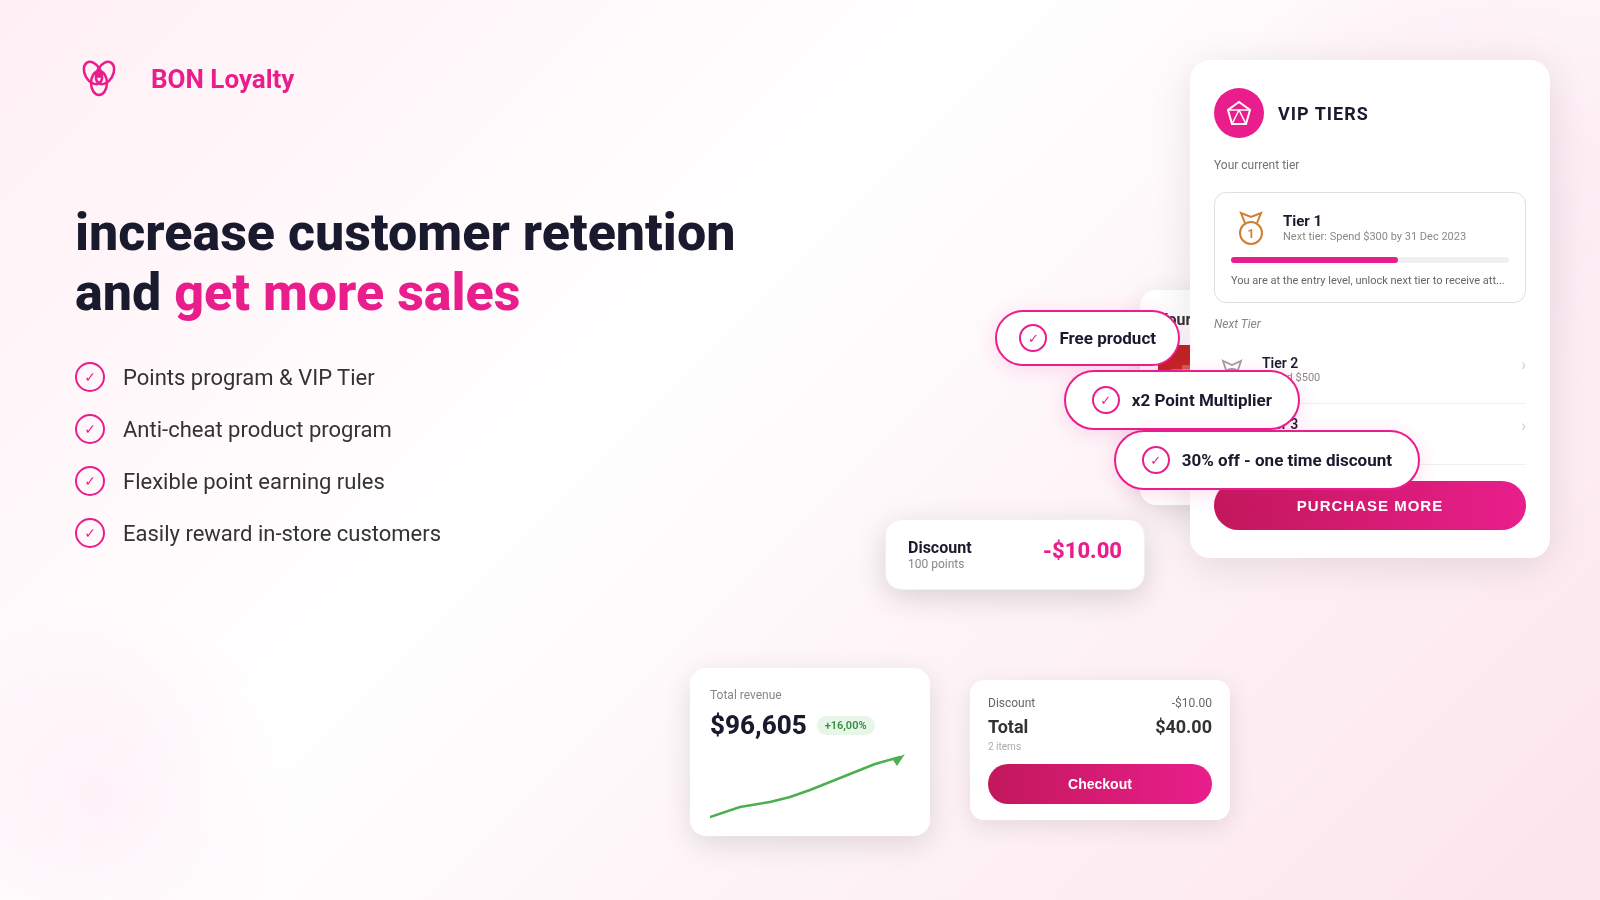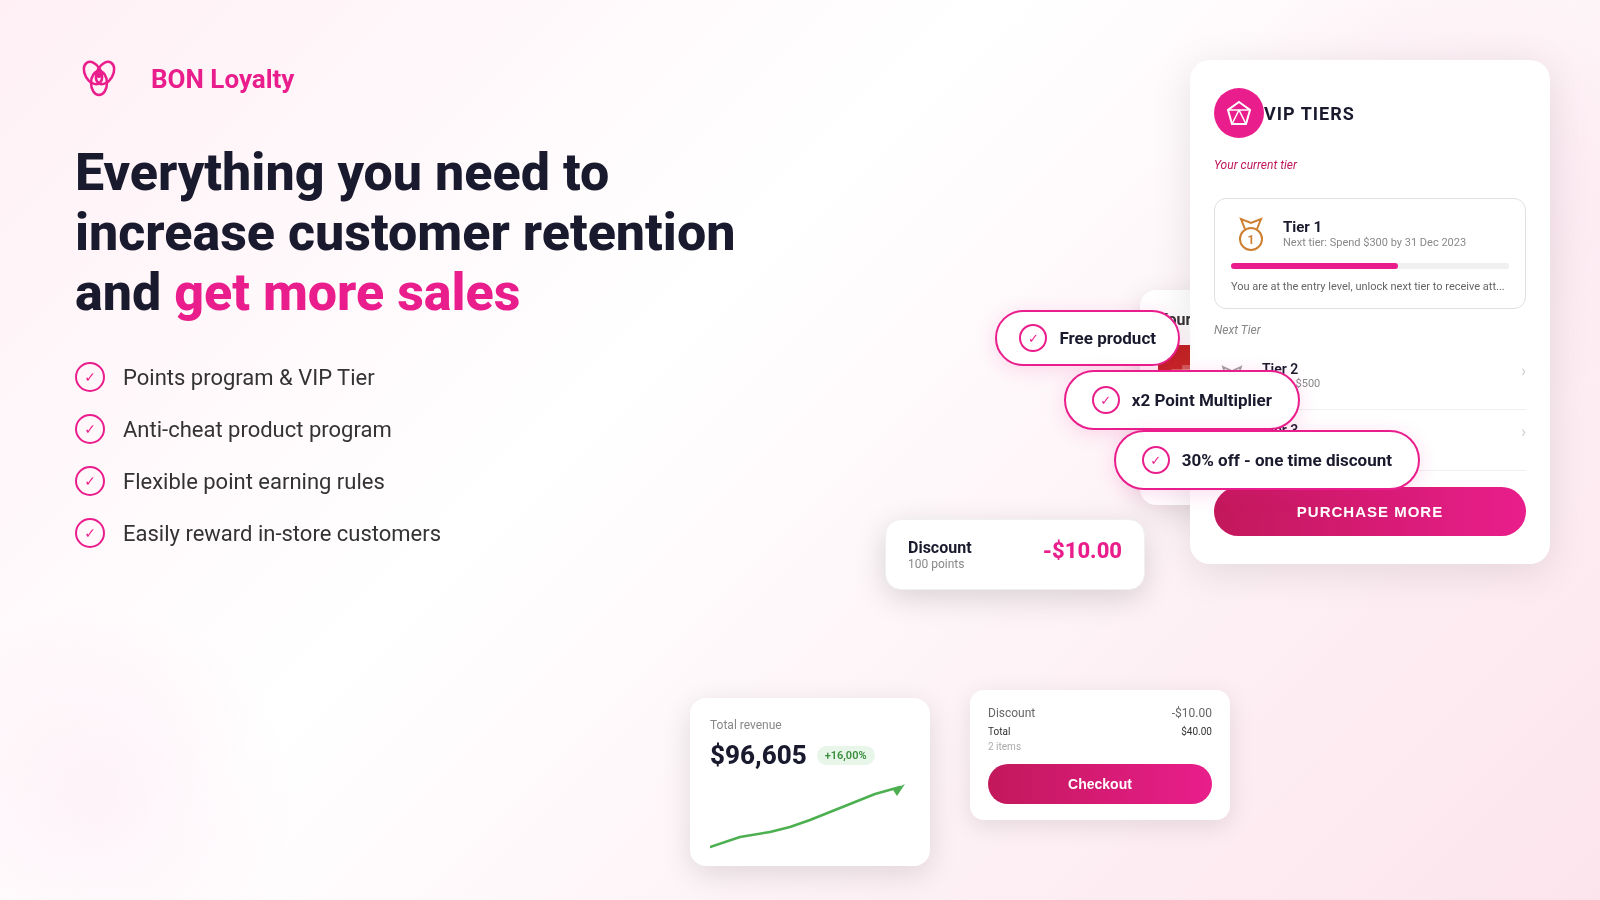--- a/index.html
+++ b/index.html
@@ -87,20 +87,21 @@
       background: white;
       border-radius: 20px;
       box-shadow: 0 8px 40px rgba(0,0,0,0.1);
       padding: 28px 24px;
       z-index: 10;
     }
 
     .vip-header {
       display: flex;
       align-items: center;
+      gap: 14px;
       margin-bottom: 20px;
     }
 
     .vip-icon-circle {
       width: 50px;
       height: 50px;
       background: #e91e8c;
       border-radius: 50%;
       display: flex;
       align-items: center;
@@ -109,23 +110,22 @@
 
     .vip-title {
       font-size: 18px;
       font-weight: 700;
       color: #1a1a2e;
       letter-spacing: 1px;
     }
 
     .current-tier-label {
       font-size: 12px;
-      color: #be185d;
-      margin-bottom: 26px;
-      font-style: italic;
+      color: #737373;
+      margin-bottom: 20px;
     }
 
     .tier1-box {
       border: 1.5px solid #e0e0e0;
       border-radius: 12px;
       padding: 14px 16px;
       margin-bottom: 14px;
     }
 
     .tier1-header {
@@ -413,23 +413,23 @@
 
     .checkout-row {
       display: flex;
       justify-content: space-between;
       font-size: 12px;
       color: #666;
       margin-bottom: 6px;
     }
 
     .checkout-row.total {
-      font-weight: 400;
+      font-weight: 700;
       color: #333;
-      font-size: 10px;
+      font-size: 18px;
       margin-bottom: 4px;
     }
 
     .checkout-items-count {
       font-size: 10px;
       color: #aaa;
       margin-bottom: 12px;
     }
 
     .checkout-btn {
@@ -440,21 +440,21 @@
       border-radius: 25px;
       padding: 12px;
       font-size: 14px;
       font-weight: 600;
       cursor: pointer;
     }
 
     
     .revenue-card {
       position: absolute;
-      bottom: 34px;
+      bottom: 64px;
       right: 670px;
       width: 240px;
       background: white;
       border-radius: 16px;
       box-shadow: 0 8px 30px rgba(0,0,0,0.12);
       padding: 20px 20px 14px;
       z-index: 3;
     }
 
     .revenue-label {
@@ -525,21 +525,21 @@
     <svg class="logo-icon" viewBox="0 0 48 48" fill="none" xmlns="http://www.w3.org/2000/svg">
       <ellipse cx="18" cy="18" rx="8" ry="12" transform="rotate(-30 18 18)" fill="none" stroke="#e91e8c" stroke-width="2.5"></ellipse>
       <ellipse cx="30" cy="18" rx="8" ry="12" transform="rotate(30 30 18)" fill="none" stroke="#e91e8c" stroke-width="2.5"></ellipse>
       <ellipse cx="24" cy="28" rx="8" ry="12" transform="rotate(0 24 28)" fill="none" stroke="#e91e8c" stroke-width="2.5"></ellipse>
       <circle cx="24" cy="20" r="3" fill="#e91e8c"></circle>
     </svg>
     <span class="logo-text">BON Loyalty</span>
   </div>
 
   <div class="hero-heading">
-    <span>Everything you need to</span><br>
+    <br>
     <span>increase customer retention</span><br>
     <span>and </span><span class="accent">get more sales</span>
   </div>
 
   <div class="feature-list">
     <div class="feature-item">
       <div class="check-icon">✓</div>
       <span>Points program &amp; VIP Tier</span>
     </div>
     <div class="feature-item">

